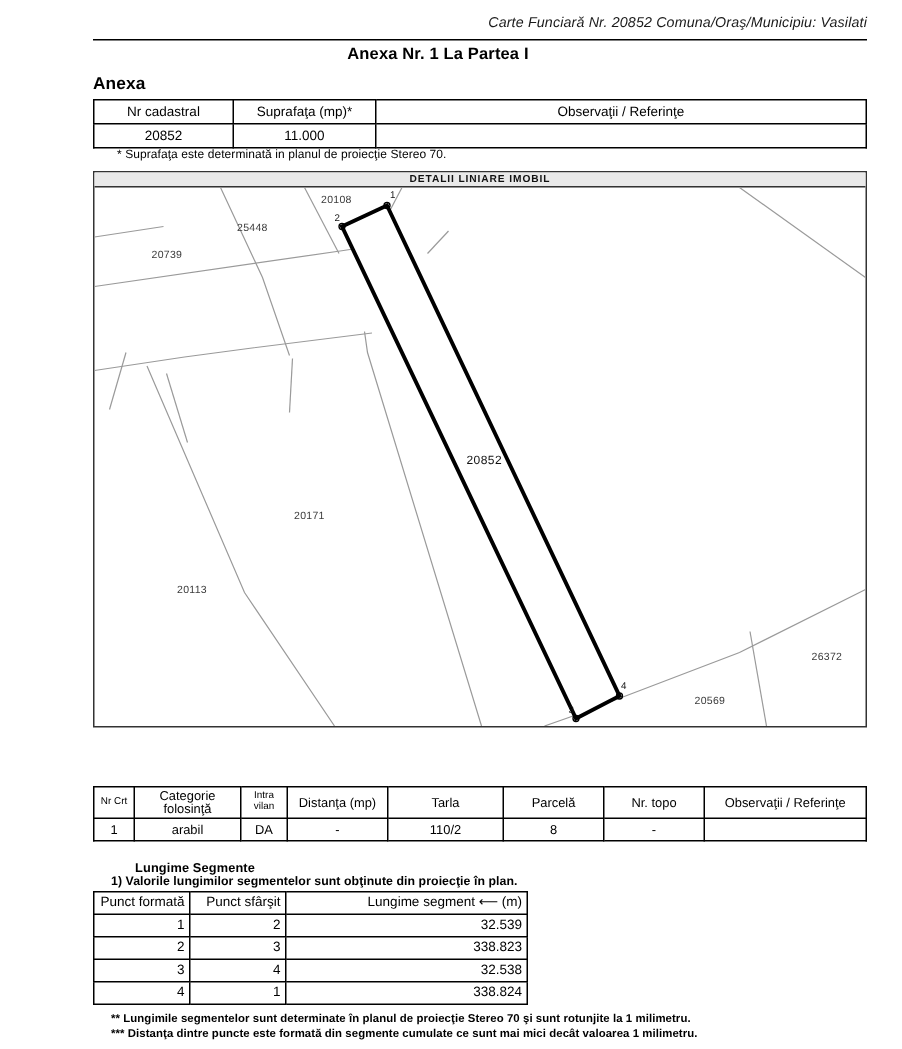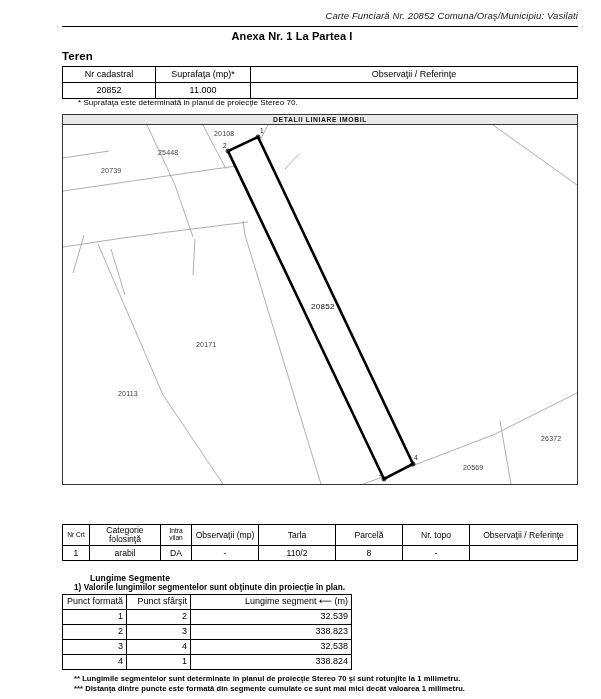--- a/index.html
+++ b/index.html
@@ -166,21 +166,21 @@
 </style>
 </head>
 <body>
 
 <div class="page">
 
   <div class="cf-header">Carte Funciară Nr. 20852 Comuna/Oraş/Municipiu: Vasilati</div>
   <div class="header-rule"></div>
   <div class="anexa-title">Anexa Nr. 1 La Partea I</div>
 
-  <div class="section-title" id="teren-heading">Teren</div>
+  <div class="section-title" id="teren-heading">Anexa</div>
 
   <table class="doc" id="teren-table">
     <thead>
       <tr>
         <th style="width:88px;">Nr cadastral</th>
         <th style="width:90px;">Suprafaţa (mp)*</th>
         <th>Observaţii / Referinţe</th>
       </tr>
     </thead>
     <tbody>
@@ -249,21 +249,21 @@
     </div>
   </div>
 
 
   <table class="doc" id="date-table">
     <thead>
       <tr>
         <th style="width:22px;" class="small">Nr Crt</th>
         <th style="width:66px;">Categorie folosinţă</th>
         <th style="width:26px;" class="small">Intra vilan</th>
-        <th style="width:62px;">Observaţii (mp)</th>
+        <th style="width:62px;">Distanţa (mp)</th>
         <th style="width:72px;">Tarla</th>
         <th style="width:62px;">Parcelă</th>
         <th style="width:62px;">Nr. topo</th>
         <th>Observaţii / Referinţe</th>
       </tr>
     </thead>
     <tbody>
       <tr>
         <td>1</td>
         <td>arabil</td>

